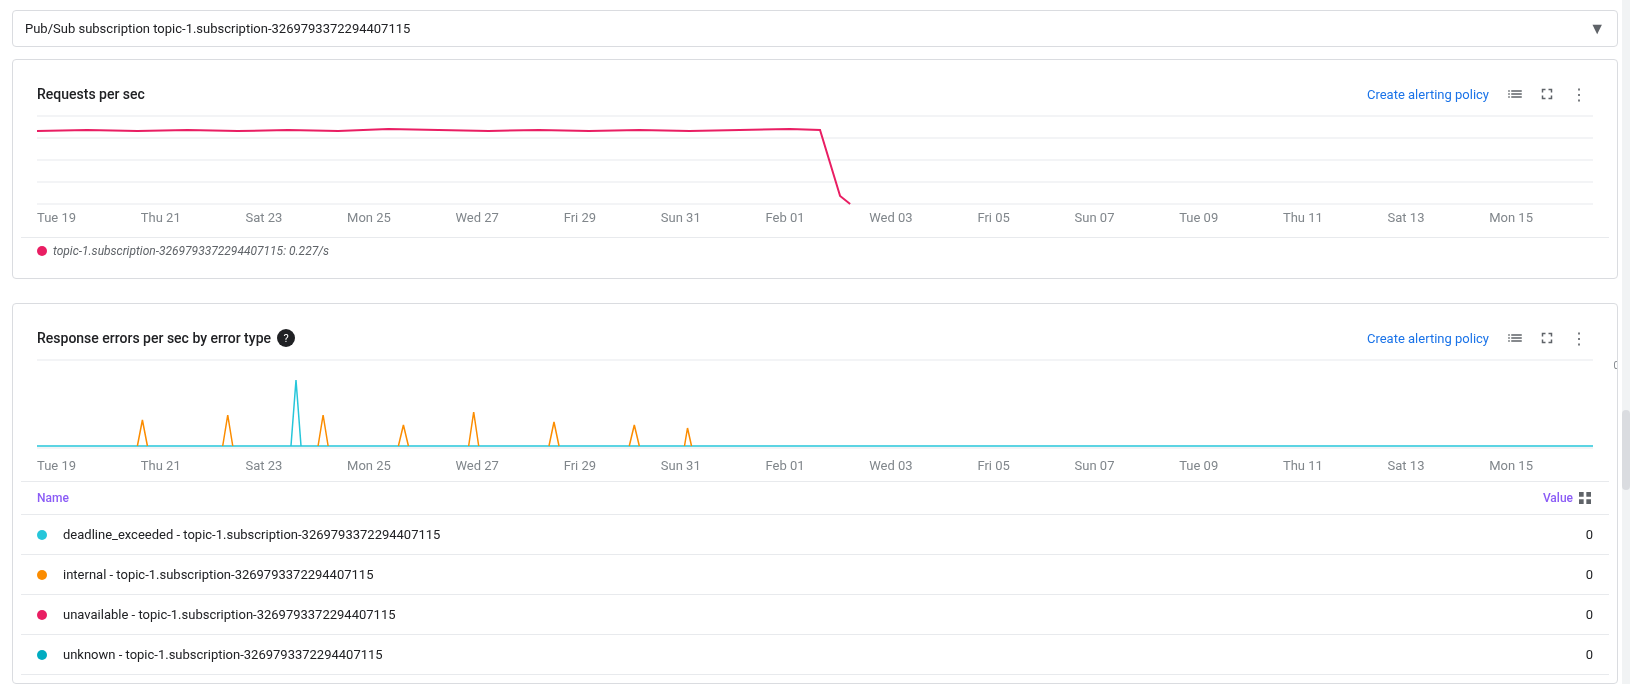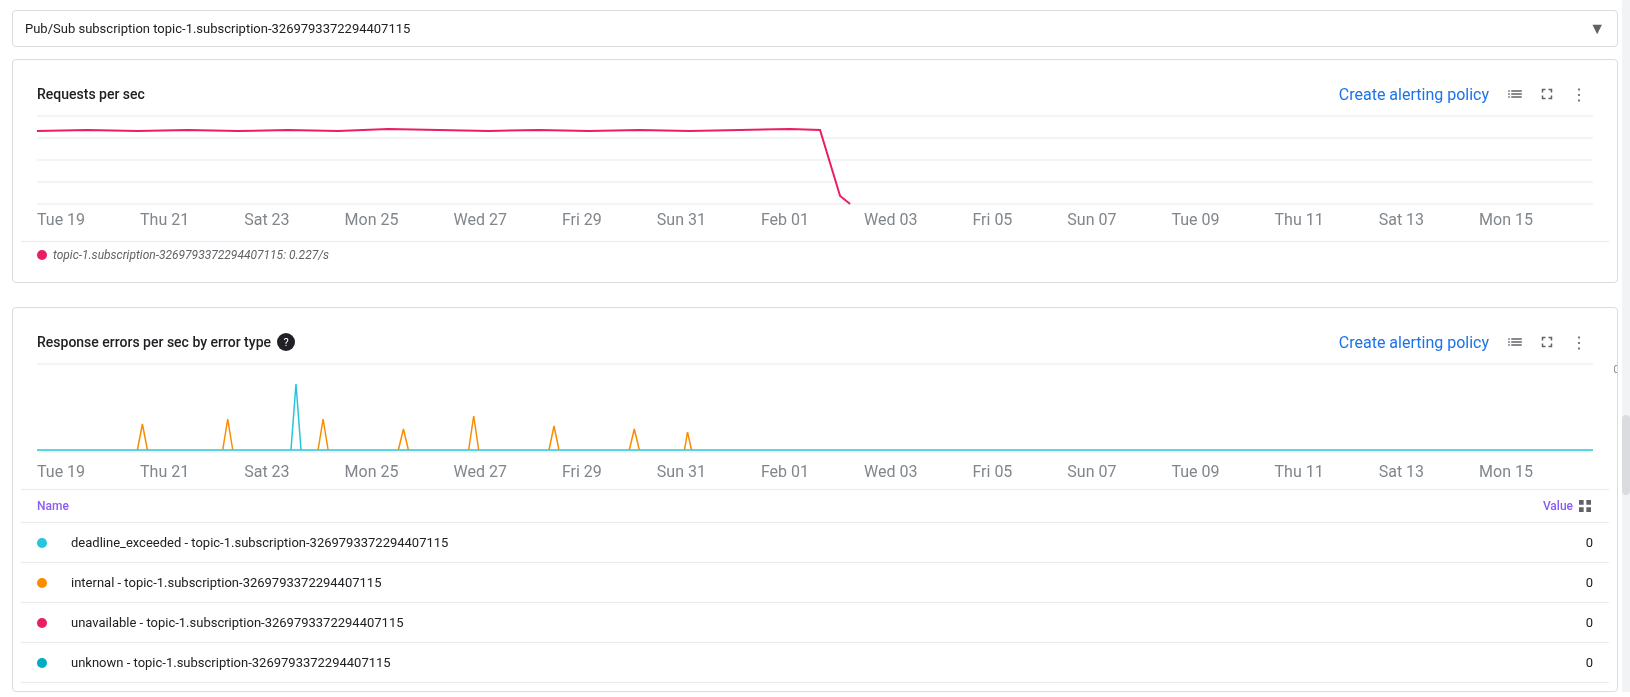--- a/index.html
+++ b/index.html
@@ -32,33 +32,33 @@
     .help-icon {
       display: inline-flex; align-items: center; justify-content: center;
       width: 18px; height: 18px; border-radius: 50%;
       background: #202124; color: #fff;
       font-size: 11px; margin-left: 6px; cursor: pointer;
     }
     .chart-actions {
       margin-left: auto; display: flex; align-items: center; gap: 4px;
     }
     .create-alerting-link {
-      color: #1a73e8; font-size: 16px; cursor: pointer;
+      color: #1a73e8; font-size: 13px; cursor: pointer;
       text-decoration: none; margin-right: 8px;
     }
     .icon-btn {
       width: 28px; height: 28px; display: flex; align-items: center; justify-content: center;
       border-radius: 50%; cursor: pointer; color: #5f6368;
       border: none; background: transparent; font-size: 16px;
     }
 
     .x-axis {
       display: flex; justify-content: space-between;
       padding: 4px 16px 8px 16px;
-      font-size: 16px; color: #80868b;
+      font-size: 13px; color: #80868b;
     }
 
     .legend-row {
       display: flex; align-items: center; padding: 6px 16px 12px 16px;
       border-top: 1px solid #e8eaed; margin-top: 4px;
       font-size: 12px; color: #5f6368; font-style: italic;
     }
     .legend-dot {
       width: 10px; height: 10px; border-radius: 50%; margin-right: 6px;
     }
@@ -73,21 +73,21 @@
       font-size: 12px; font-weight: 500; color: #8b5cf6;
     }
     .table-header-row .col-name { flex: 1; }
     .table-header-row .col-value { display: flex; align-items: center; gap: 4px; }
     .table-row {
       display: flex; align-items: center;
       padding: 12px 16px;
       border-bottom: 1px solid #e8eaed;
       font-size: 13px;
     }
-    .table-row .col-name { flex: 1; display: flex; align-items: center; gap: 24px; }
+    .table-row .col-name { flex: 1; display: flex; align-items: center; gap: 16px; }
     .table-row .col-value { font-size: 13px; color: #202124; }
     .row-dot { width: 10px; height: 10px; border-radius: 50%; flex-shrink: 0; }
 
     
     svg { overflow: visible; }
 
     .scrollbar-track {
       position: absolute; right: 0; top: 0; bottom: 0;
       width: 8px; background: #f1f3f4;
     }

